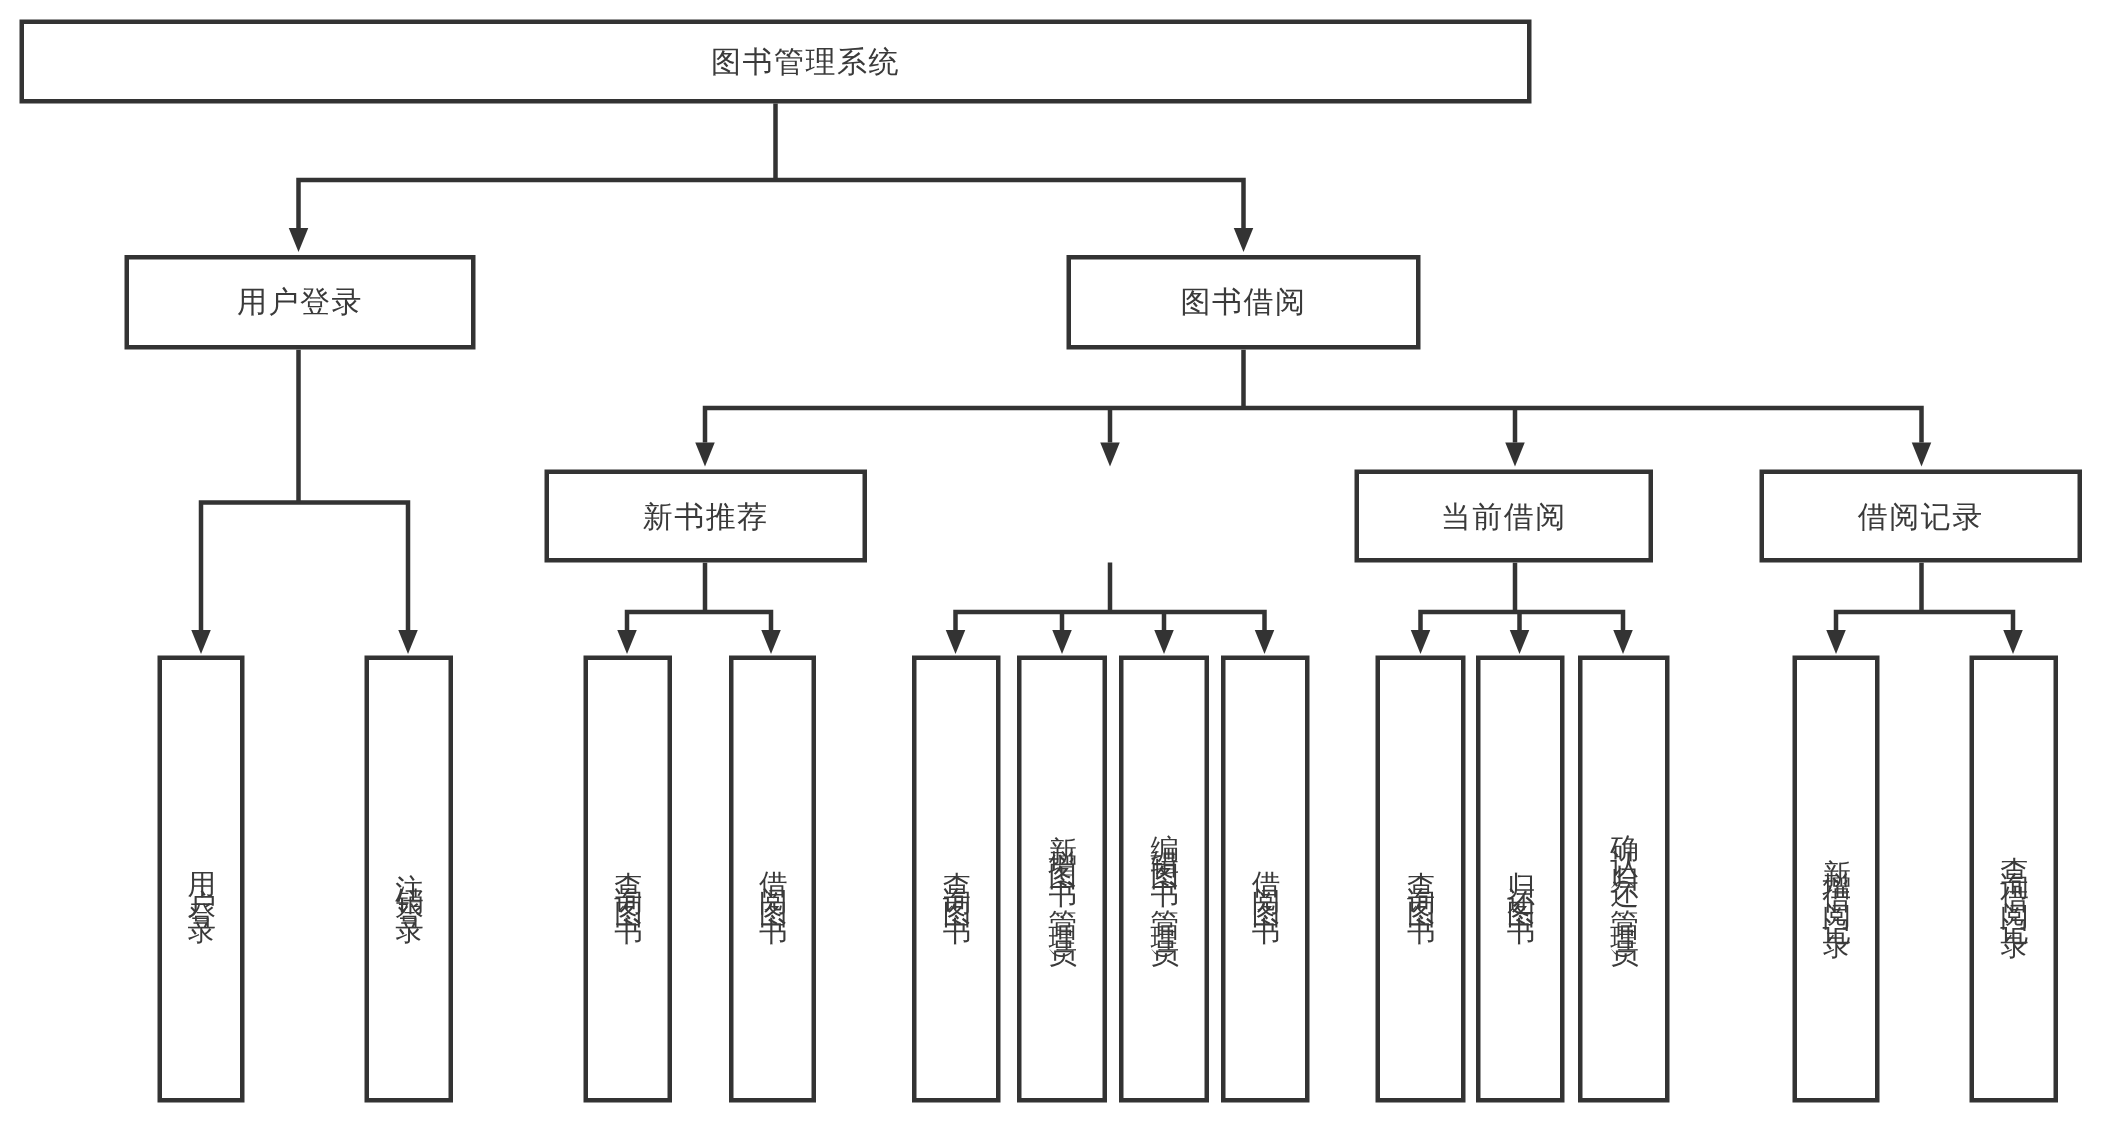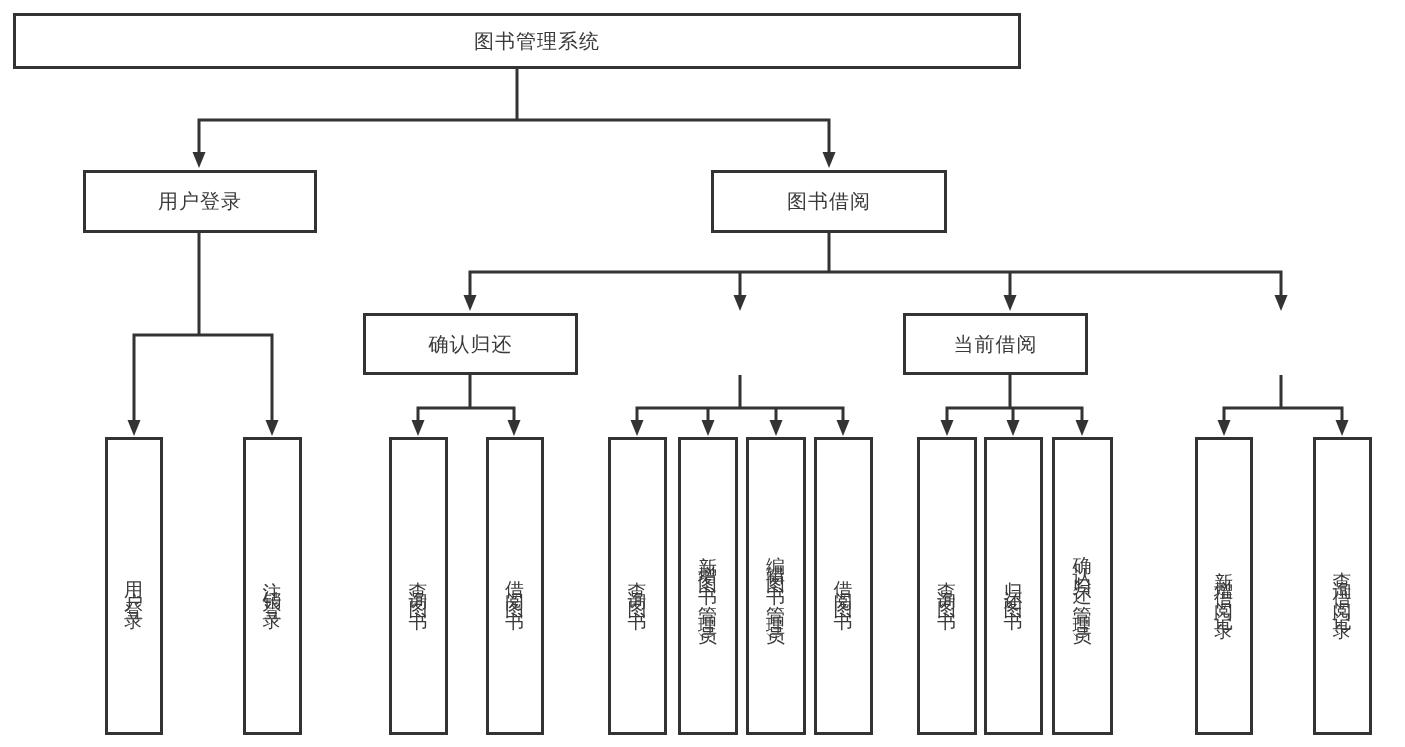--- a/index.html
+++ b/index.html
@@ -96,24 +96,27 @@
   </div>
 
   <div class="node hnode" style="left:83px;top:170px;width:234px;height:63px;">
     <span>用户登录</span>
   </div>
   <div class="node hnode" style="left:711px;top:170px;width:236px;height:63px;">
     <span>图书借阅</span>
   </div>
 
   <div class="node hnode" style="left:363px;top:313px;width:215px;height:62px;">
-    <span>确认归还</span>
+    <span>新书推荐</span>
   </div>
-  <div class="node hnode" style="left:903px;top:313px;width:185px;height:62px;">
+  <div class="node hnode" style="left:903px;top:313px;width:199px;height:62px;">
     <span>当前借阅</span>
+  </div>
+  <div class="node hnode" style="left:1173px;top:313px;width:215px;height:62px;">
+    <span>借阅记录</span>
   </div>
 
   <div class="node vnode" style="left:105px;top:437px;width:58px;height:298px;">
     <span>用户登录</span>
   </div>
   <div class="node vnode" style="left:243px;top:437px;width:59px;height:298px;">
     <span>注销登录</span>
   </div>
 
   <div class="node vnode" style="left:389px;top:437px;width:59px;height:298px;">

